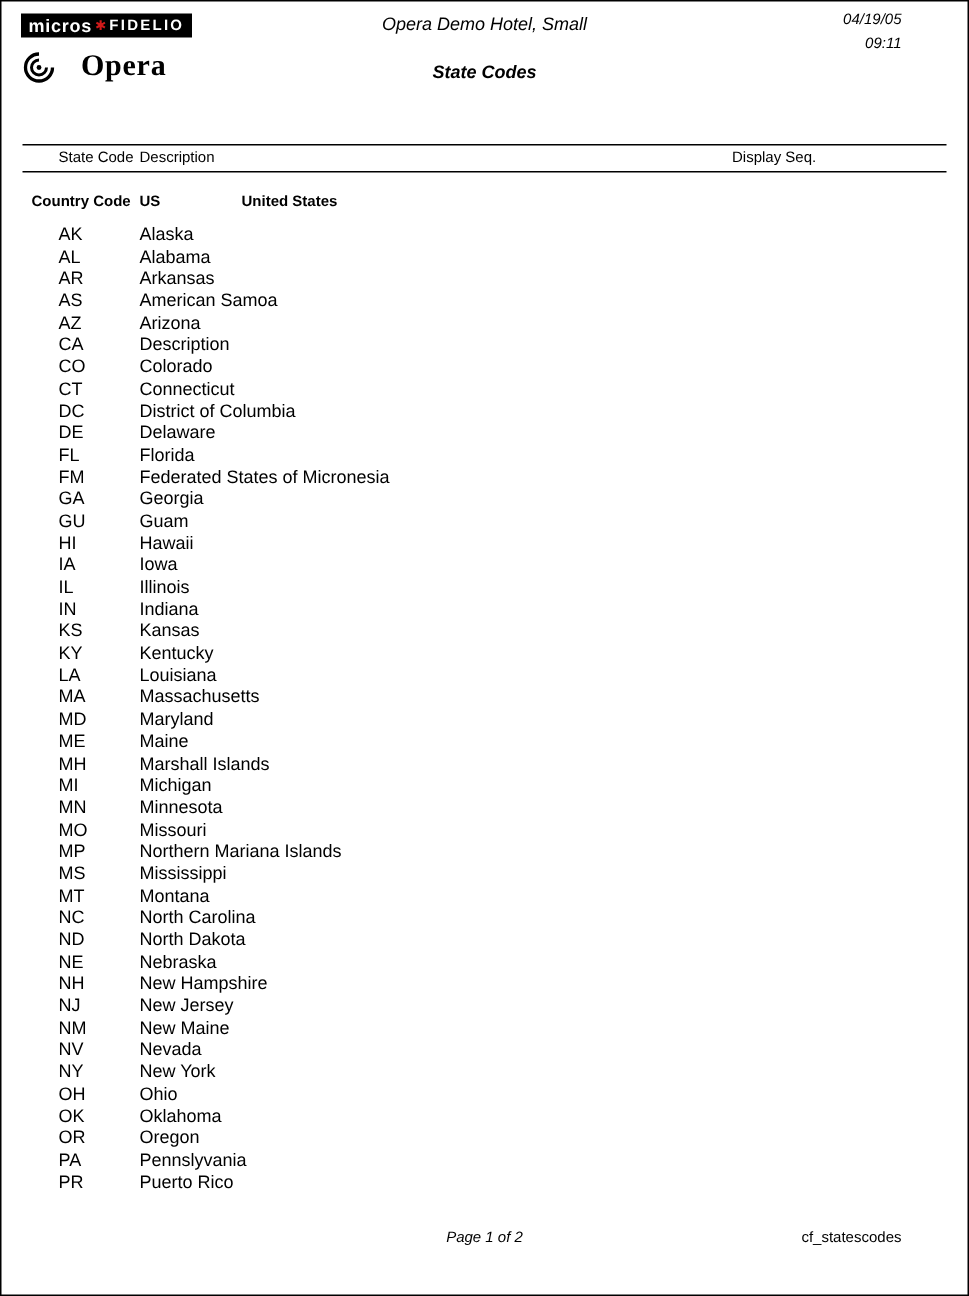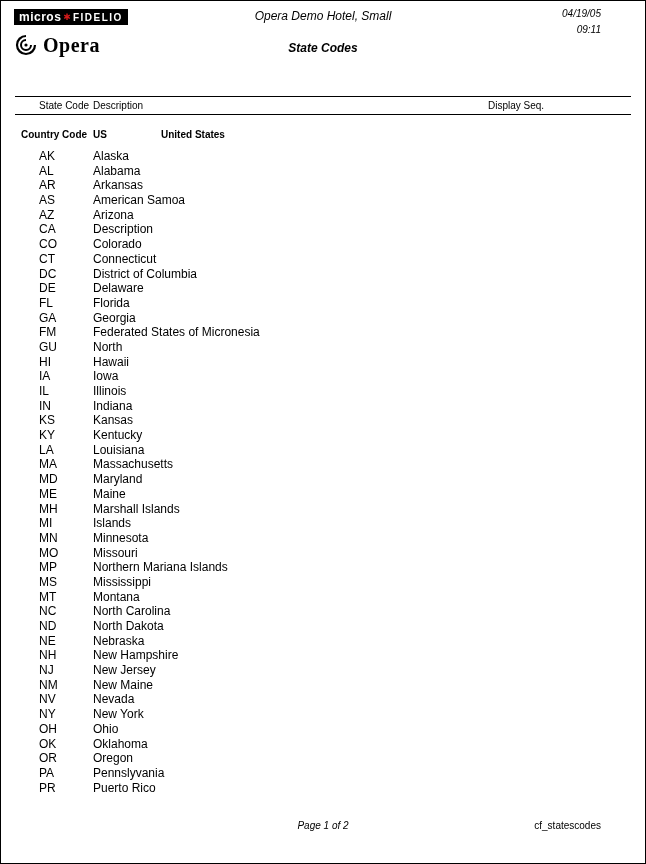--- a/index.html
+++ b/index.html
@@ -23,21 +23,21 @@
     background:#000;
     display:flex; align-items:center; gap:2px;
     white-space:nowrap;
   }
   .logo-micros { color:#fff; font-weight:bold; font-size:12px; letter-spacing:0.5px; }
   .logo-star   { color:#d11a1a; font-size:9px; line-height:9px; }
   .logo-fidelio{ color:#fff; font-weight:bold; font-size:10px; letter-spacing:1.5px; }
 
   .opera-logo {
     position:absolute; top:32px; left:13px;
-    display:flex; align-items:center; gap:5px;
+    display:flex; gap:16px;
   }
   .opera-swirl { display:block; }
   .opera-text  { font-family:"Liberation Serif", serif; font-weight:bold; font-size:20px; letter-spacing:0.5px; }
 
   .hotel-title {
     position:absolute; top:8px; left:0; width:100%;
     text-align:center; font-style:italic; font-size:12px;
   }
   .report-title {
     position:absolute; top:40px; left:0; width:100%;
@@ -164,30 +164,30 @@
       </div>
       <div class="state-row">
         <span class="col-code">DE</span>
         <span class="col-desc">Delaware</span>
       </div>
       <div class="state-row">
         <span class="col-code">FL</span>
         <span class="col-desc">Florida</span>
       </div>
       <div class="state-row">
+        <span class="col-code">FM</span>
+        <span class="col-desc">Federated States of Micronesia</span>
+      </div>
+      <div class="state-row">
         <span class="col-code">GA</span>
         <span class="col-desc">Georgia</span>
       </div>
       <div class="state-row">
-        <span class="col-code">FM</span>
-        <span class="col-desc">Federated States of Micronesia</span>
-      </div>
-      <div class="state-row">
         <span class="col-code">GU</span>
-        <span class="col-desc">North</span>
+        <span class="col-desc">Guam</span>
       </div>
       <div class="state-row">
         <span class="col-code">HI</span>
         <span class="col-desc">Hawaii</span>
       </div>
       <div class="state-row">
         <span class="col-code">IA</span>
         <span class="col-desc">Iowa</span>
       </div>
       <div class="state-row">
@@ -221,21 +221,21 @@
       <div class="state-row">
         <span class="col-code">ME</span>
         <span class="col-desc">Maine</span>
       </div>
       <div class="state-row">
         <span class="col-code">MH</span>
         <span class="col-desc">Marshall Islands</span>
       </div>
       <div class="state-row">
         <span class="col-code">MI</span>
-        <span class="col-desc">Islands</span>
+        <span class="col-desc">Michigan</span>
       </div>
       <div class="state-row">
         <span class="col-code">MN</span>
         <span class="col-desc">Minnesota</span>
       </div>
       <div class="state-row">
         <span class="col-code">MO</span>
         <span class="col-desc">Missouri</span>
       </div>
       <div class="state-row">

